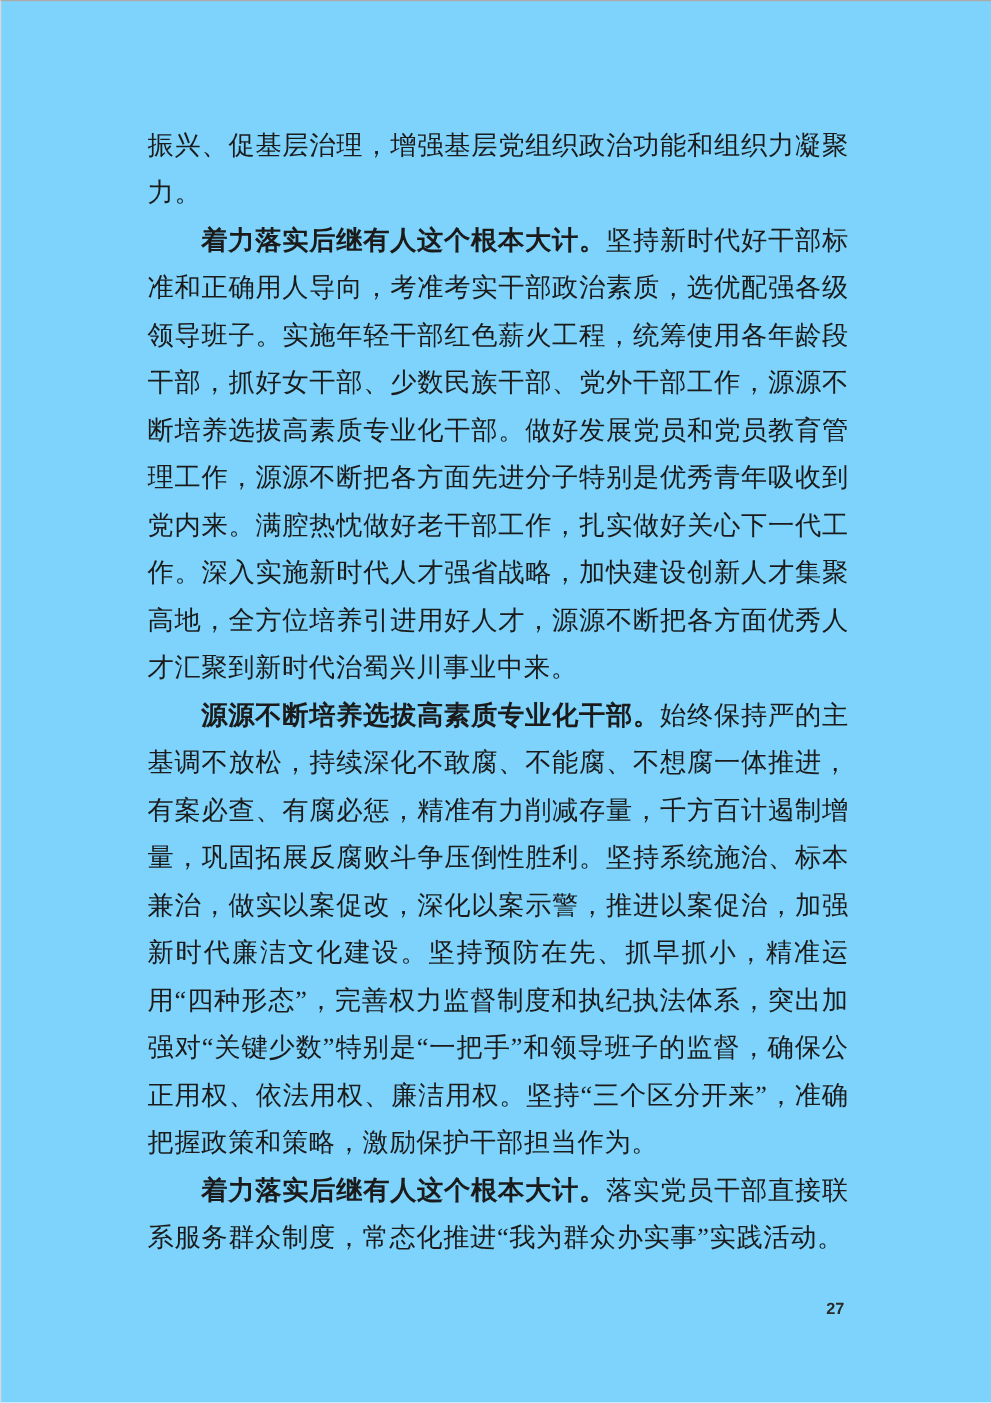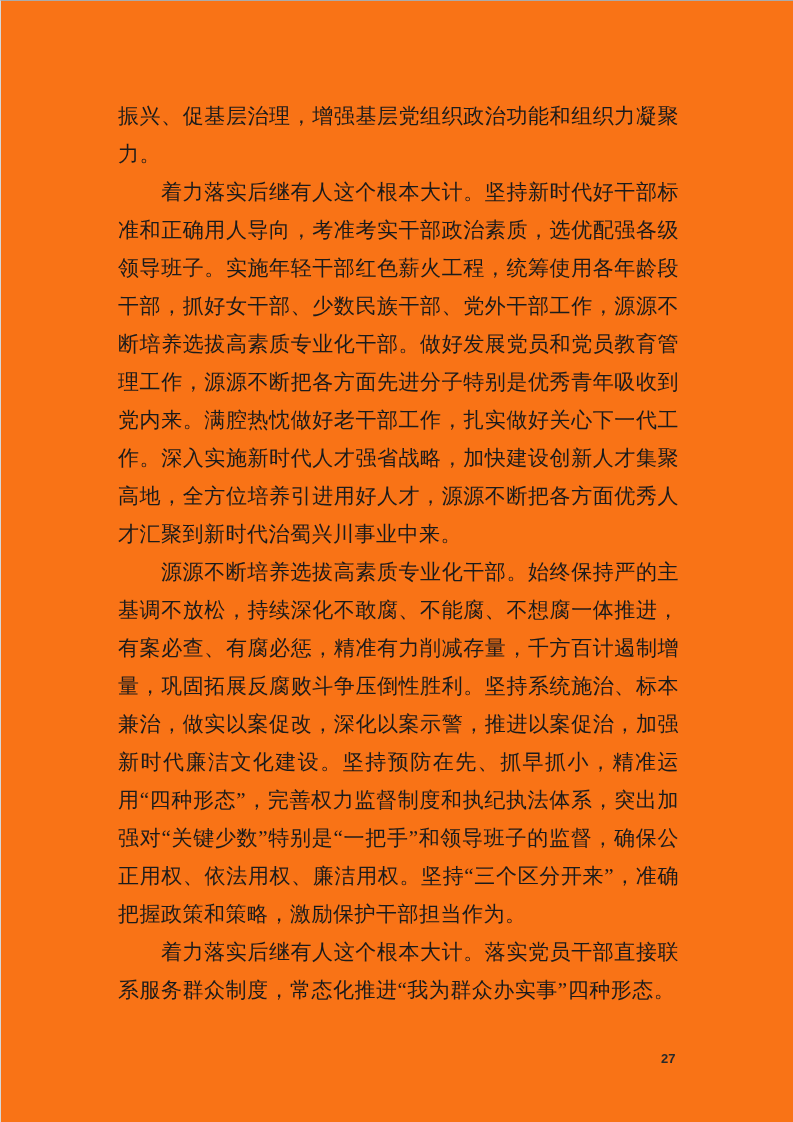--- a/index.html
+++ b/index.html
@@ -4,21 +4,21 @@
 <style>
   html, body {
     margin: 0;
     padding: 0;
     background: #ffffff;
   }
   .page {
     position: relative;
     width: 793px;
     height: 1122px;
-    background: #f97316;
+    background: #7dd3fc;
     border-top: 1px solid #ababab;
     border-left: 1px solid #d8d8d8;
     box-sizing: border-box;
     overflow: hidden;
     font-family: "Liberation Serif", "DejaVu Serif", serif;
   }
   .body-text {
     position: absolute;
     top: 96px;
     left: 117px;
@@ -31,45 +31,44 @@
   .body-text p {
     margin: 0;
     text-align: justify;
     text-align-last: left;
     text-justify: inter-ideograph;
   }
   .body-text p.indent {
     text-indent: 43px;
   }
   .body-text b {
-    font-weight: normal;
+    font-weight: bold;
   }
   .page-number {
     position: absolute;
     left: 660px;
     top: 1038px;
     font-family: "Liberation Sans", "DejaVu Sans", sans-serif;
     font-size: 13px;
     font-weight: 600;
     color: #2a2a2a;
-    margin-top: 12px;
   }
 </style>
 </head>
 <body>
 
 <div class="page">
   <div class="body-text">
     <p>
       <b></b><span>振兴、促基层治理，增强基层党组织政治功能和组织力凝聚力。</span>
     </p>
     <p class="indent">
       <b>着力落实后继有人这个根本大计。</b><span>坚持新时代好干部标准和正确用人导向，考准考实干部政治素质，选优配强各级领导班子。实施年轻干部红色薪火工程，统筹使用各年龄段干部，抓好女干部、少数民族干部、党外干部工作，源源不断培养选拔高素质专业化干部。做好发展党员和党员教育管理工作，源源不断把各方面先进分子特别是优秀青年吸收到党内来。满腔热忱做好老干部工作，扎实做好关心下一代工作。深入实施新时代人才强省战略，加快建设创新人才集聚高地，全方位培养引进用好人才，源源不断把各方面优秀人才汇聚到新时代治蜀兴川事业中来。</span>
     </p>
     <p class="indent">
       <b>源源不断培养选拔高素质专业化干部。</b><span>始终保持严的主基调不放松，持续深化不敢腐、不能腐、不想腐一体推进，有案必查、有腐必惩，精准有力削减存量，千方百计遏制增量，巩固拓展反腐败斗争压倒性胜利。坚持系统施治、标本兼治，做实以案促改，深化以案示警，推进以案促治，加强新时代廉洁文化建设。坚持预防在先、抓早抓小，精准运用“四种形态”，完善权力监督制度和执纪执法体系，突出加强对“关键少数”特别是“一把手”和领导班子的监督，确保公正用权、依法用权、廉洁用权。坚持“三个区分开来”，准确把握政策和策略，激励保护干部担当作为。</span>
     </p>
     <p class="indent">
-      <b>着力落实后继有人这个根本大计。</b><span>落实党员干部直接联系服务群众制度，常态化推进“我为群众办实事”四种形态。</span>
+      <b>着力落实后继有人这个根本大计。</b><span>落实党员干部直接联系服务群众制度，常态化推进“我为群众办实事”实践活动。</span>
     </p>
   </div>
   <div class="page-number">27</div>
 </div>
 
 </body></html>

